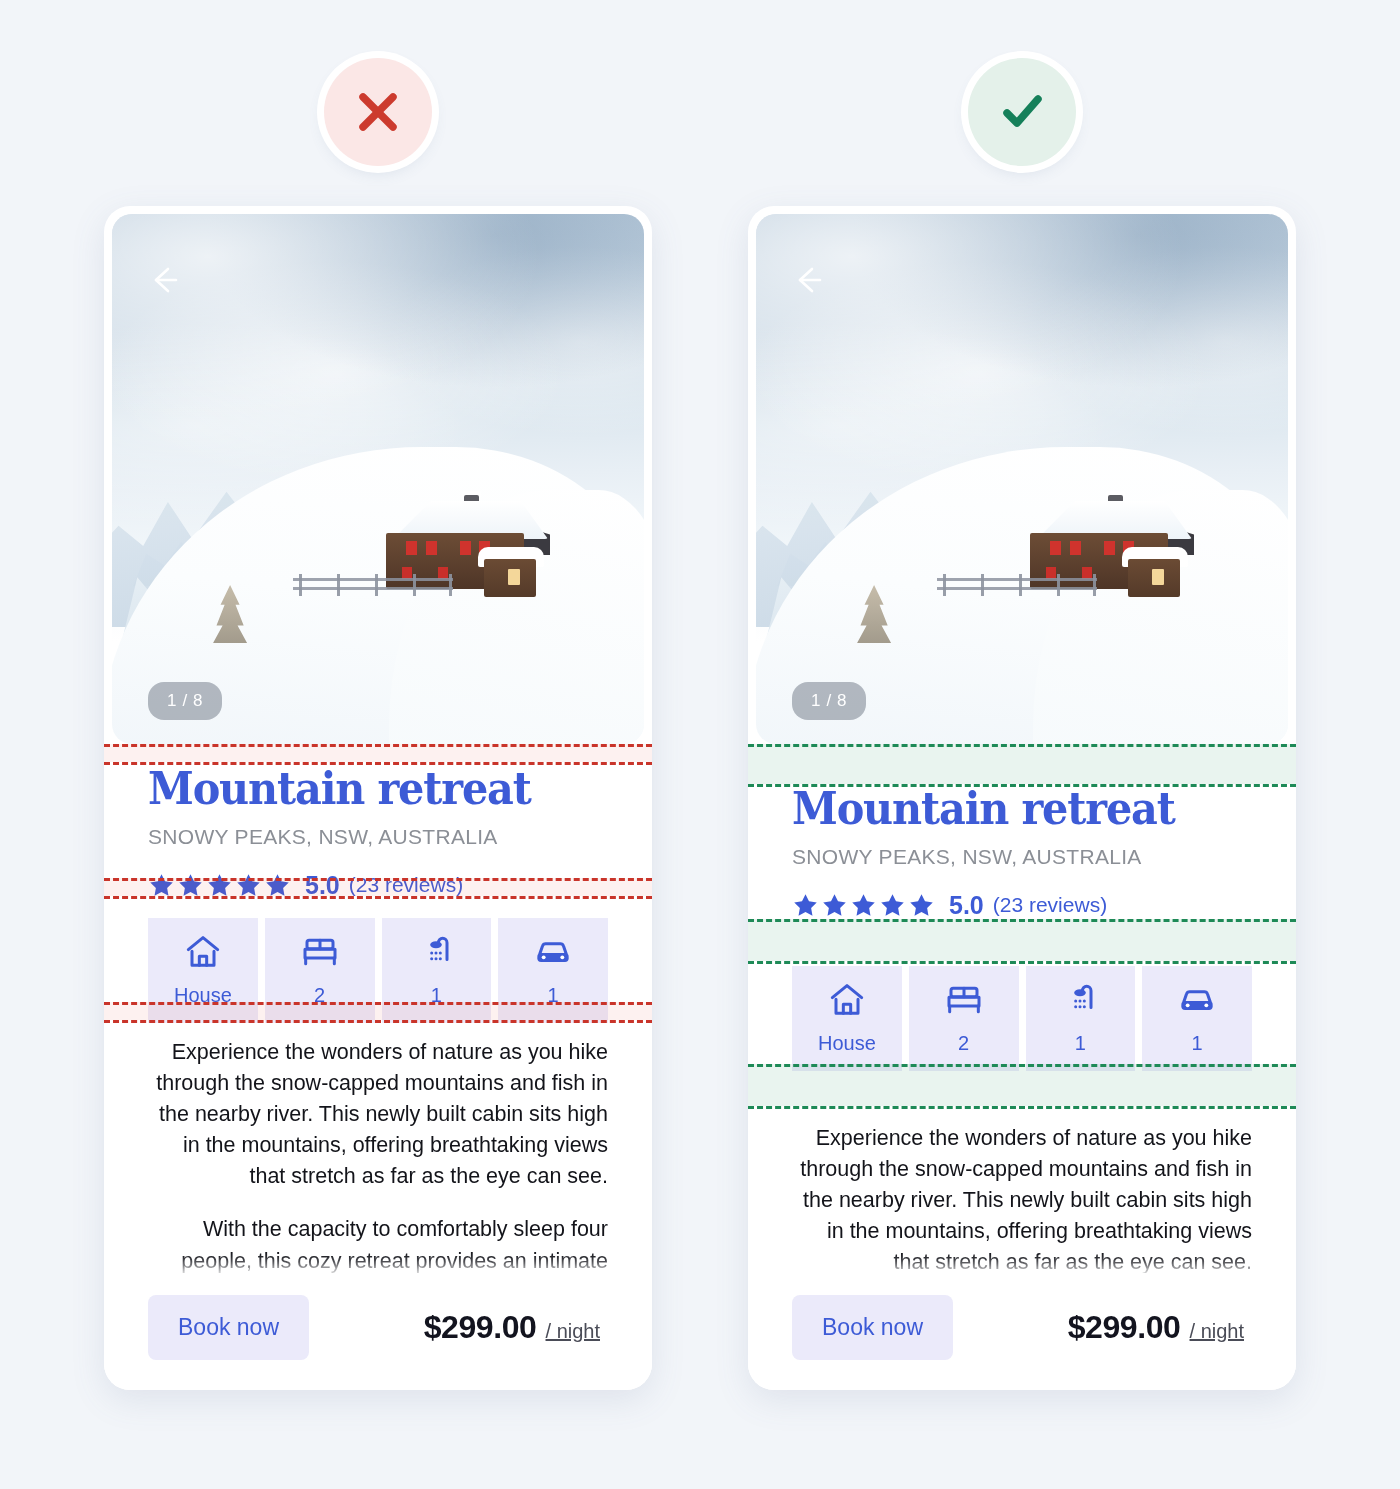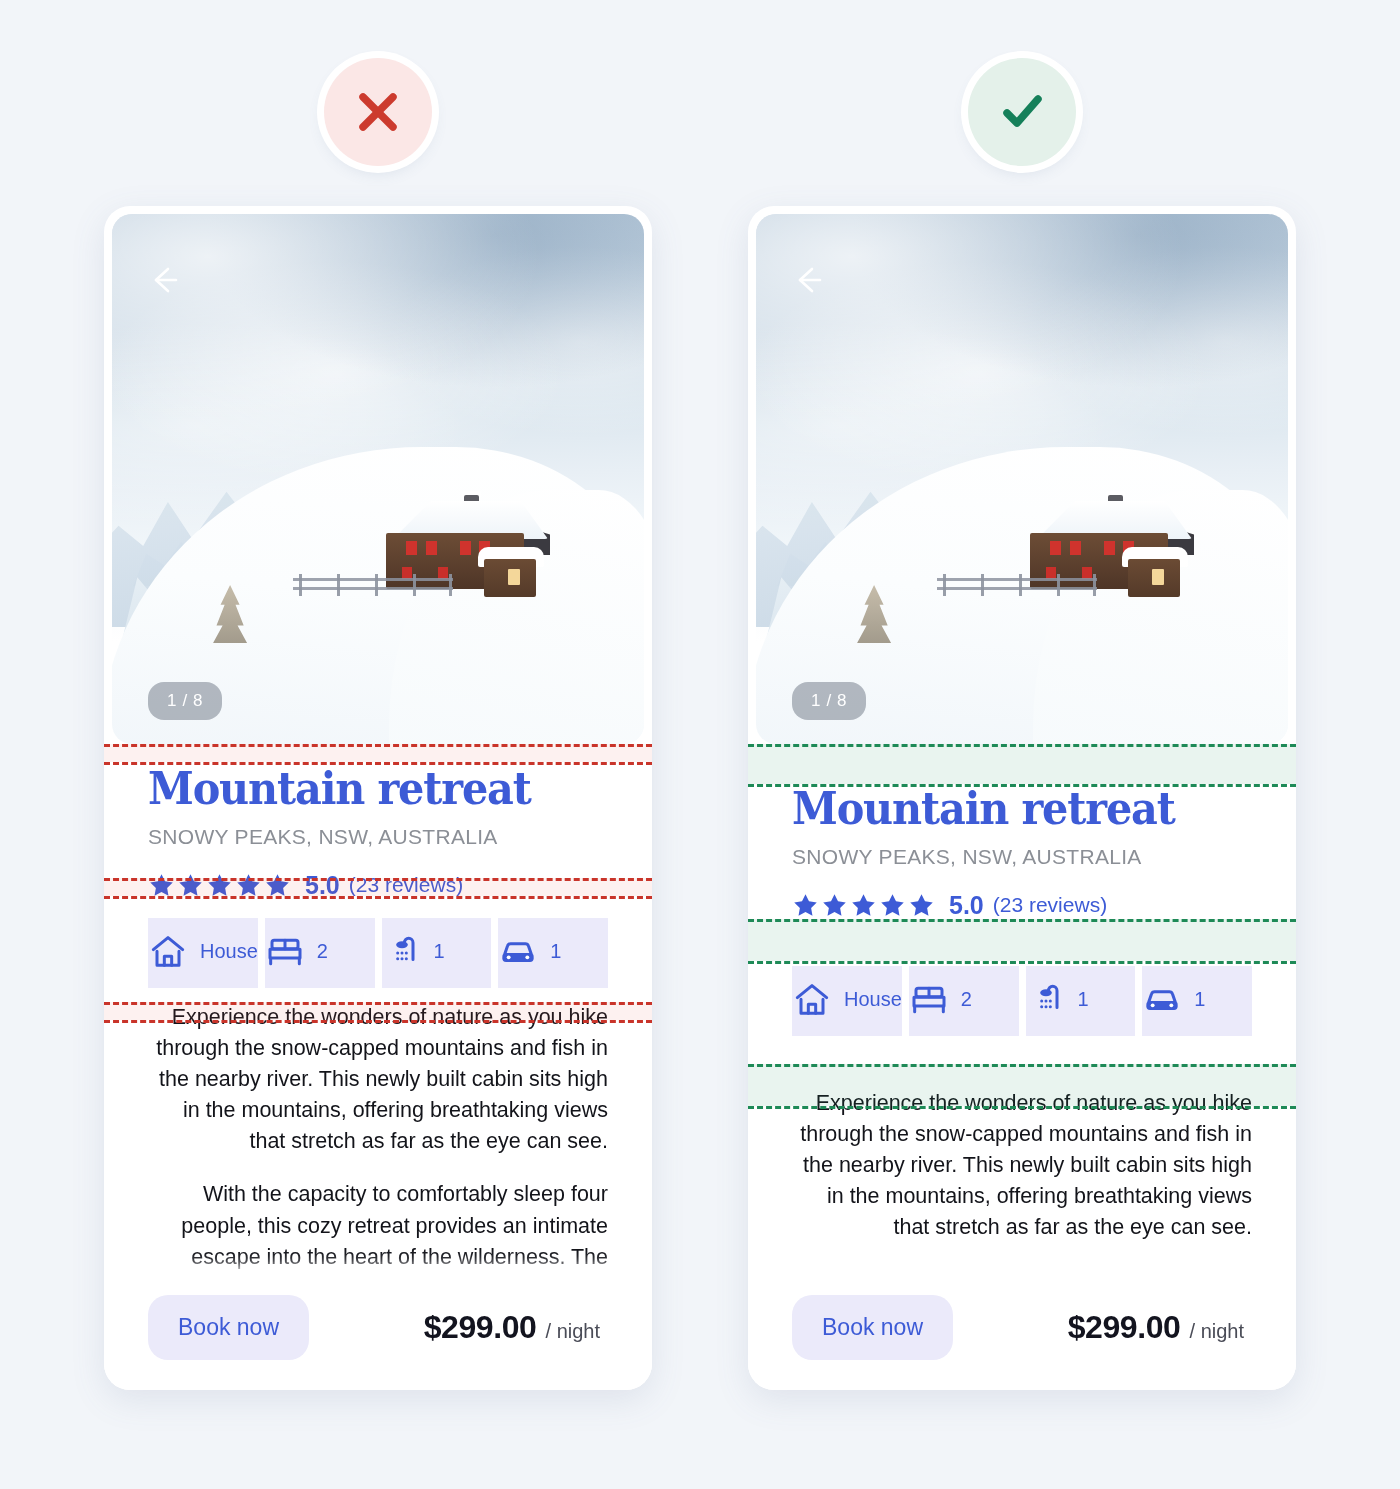--- a/index.html
+++ b/index.html
@@ -230,21 +230,21 @@
     display: flex;
     padding: 0 44px;
     gap: 7px;
     flex: none;
   }
   .amenity {
     flex: 1;
     background: #ebeafa;
     padding: 14px 0 16px 0;
     display: flex;
-    flex-direction: row;
+    flex-direction: column;
     align-items: center;
     gap: 12px;
   }
   .amenity-label { color:#3d5bd6; font-size: 20px; }
 
   
   .desc {
     padding: 0 44px;
     color: #13141a;
     font-size: 21.5px;
@@ -264,29 +264,29 @@
     align-items:center;
     justify-content: space-between;
     box-shadow: 0 -7px 14px rgba(255,255,255,.96);
     position: relative;
     z-index: 4;
   }
   .book-btn {
     background:#ebeafa;
     color:#3d5bd6;
     border: none;
-    border-radius: 20px;
+    border-radius: 8px;
     font-size: 23px;
     padding: 19px 30px;
     font-family: "Liberation Sans", sans-serif;
     cursor: pointer;
   }
   .price-wrap { display:flex; align-items: baseline; gap: 9px; padding-right: 8px; }
   .price { font-size: 32px; font-weight: bold; color:#13141f; letter-spacing:-.4px; }
-  .price-unit { font-size: 20px; color:#4a4c57; }
+  .price-unit { font-size: 20px; color:#4a4c57;text-decoration:underline; }
 
   
   .anno {
     position: absolute;
     left: 0; right: 0;
     pointer-events: none;
     z-index: 3;
   }
   .anno .band { position:absolute; left:0; right:0; }
   .anno.bad  .band { background: rgba(229,96,80,.085); }

